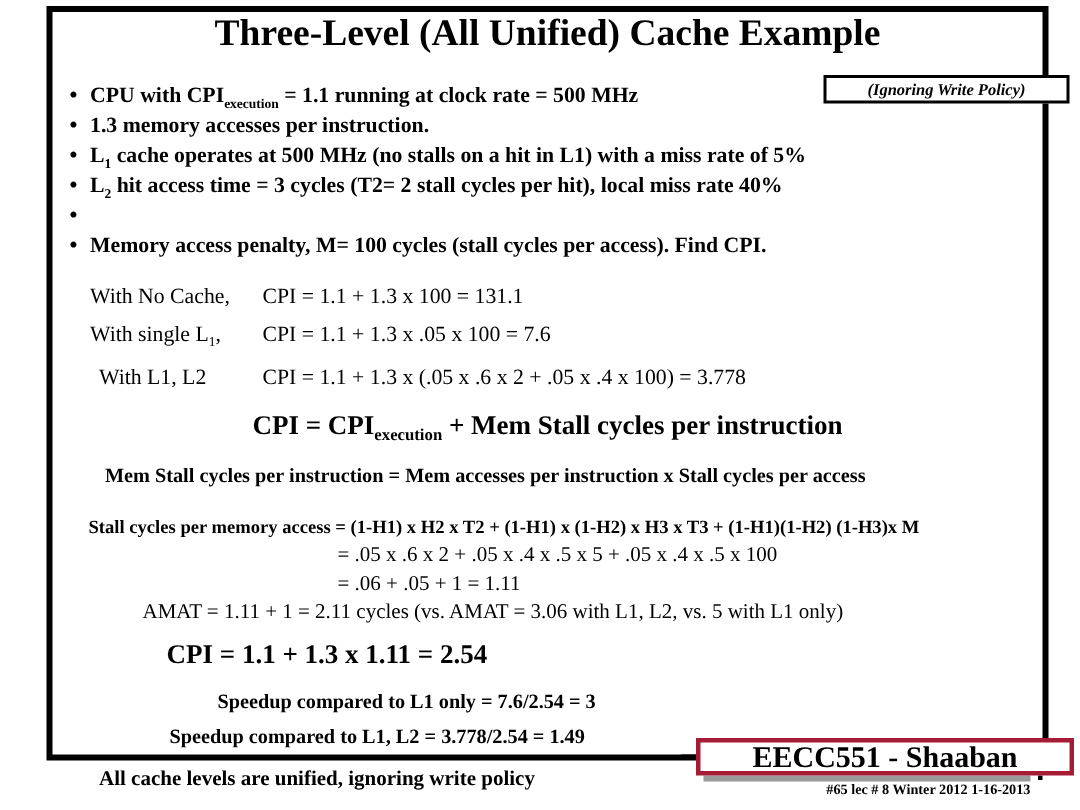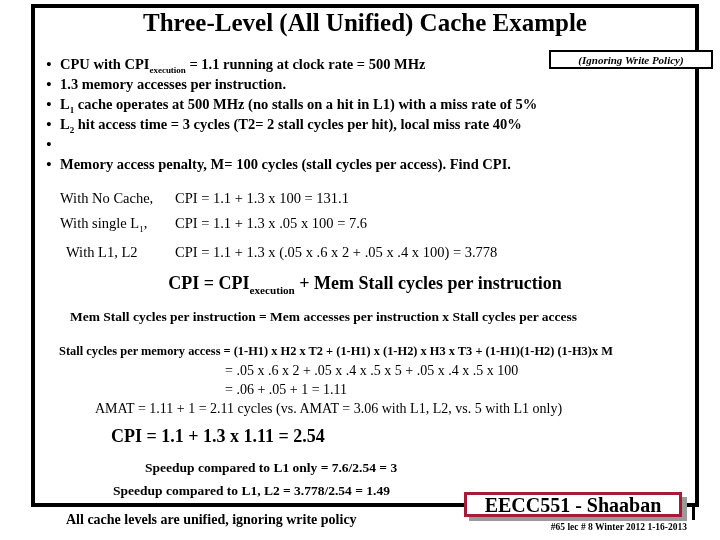--- a/index.html
+++ b/index.html
@@ -241,21 +241,21 @@
     left: 5px;
     top: 5px;
     width: 218px;
     height: 24px;
     background: #9a9a9a;
   }
   #course-badge {
     position: absolute;
     left: 0px;
     top: 0px;
-    width: 218px;
+    width: 252px;
     height: 25px;
     background: #ffffff;
     border: 3px solid #a61c36;
     box-sizing: border-box;
     display: flex;
     align-items: center;
     justify-content: center;
   }
   #course-badge .badge-text {
     font-family: "Liberation Serif", "DejaVu Serif", serif;

